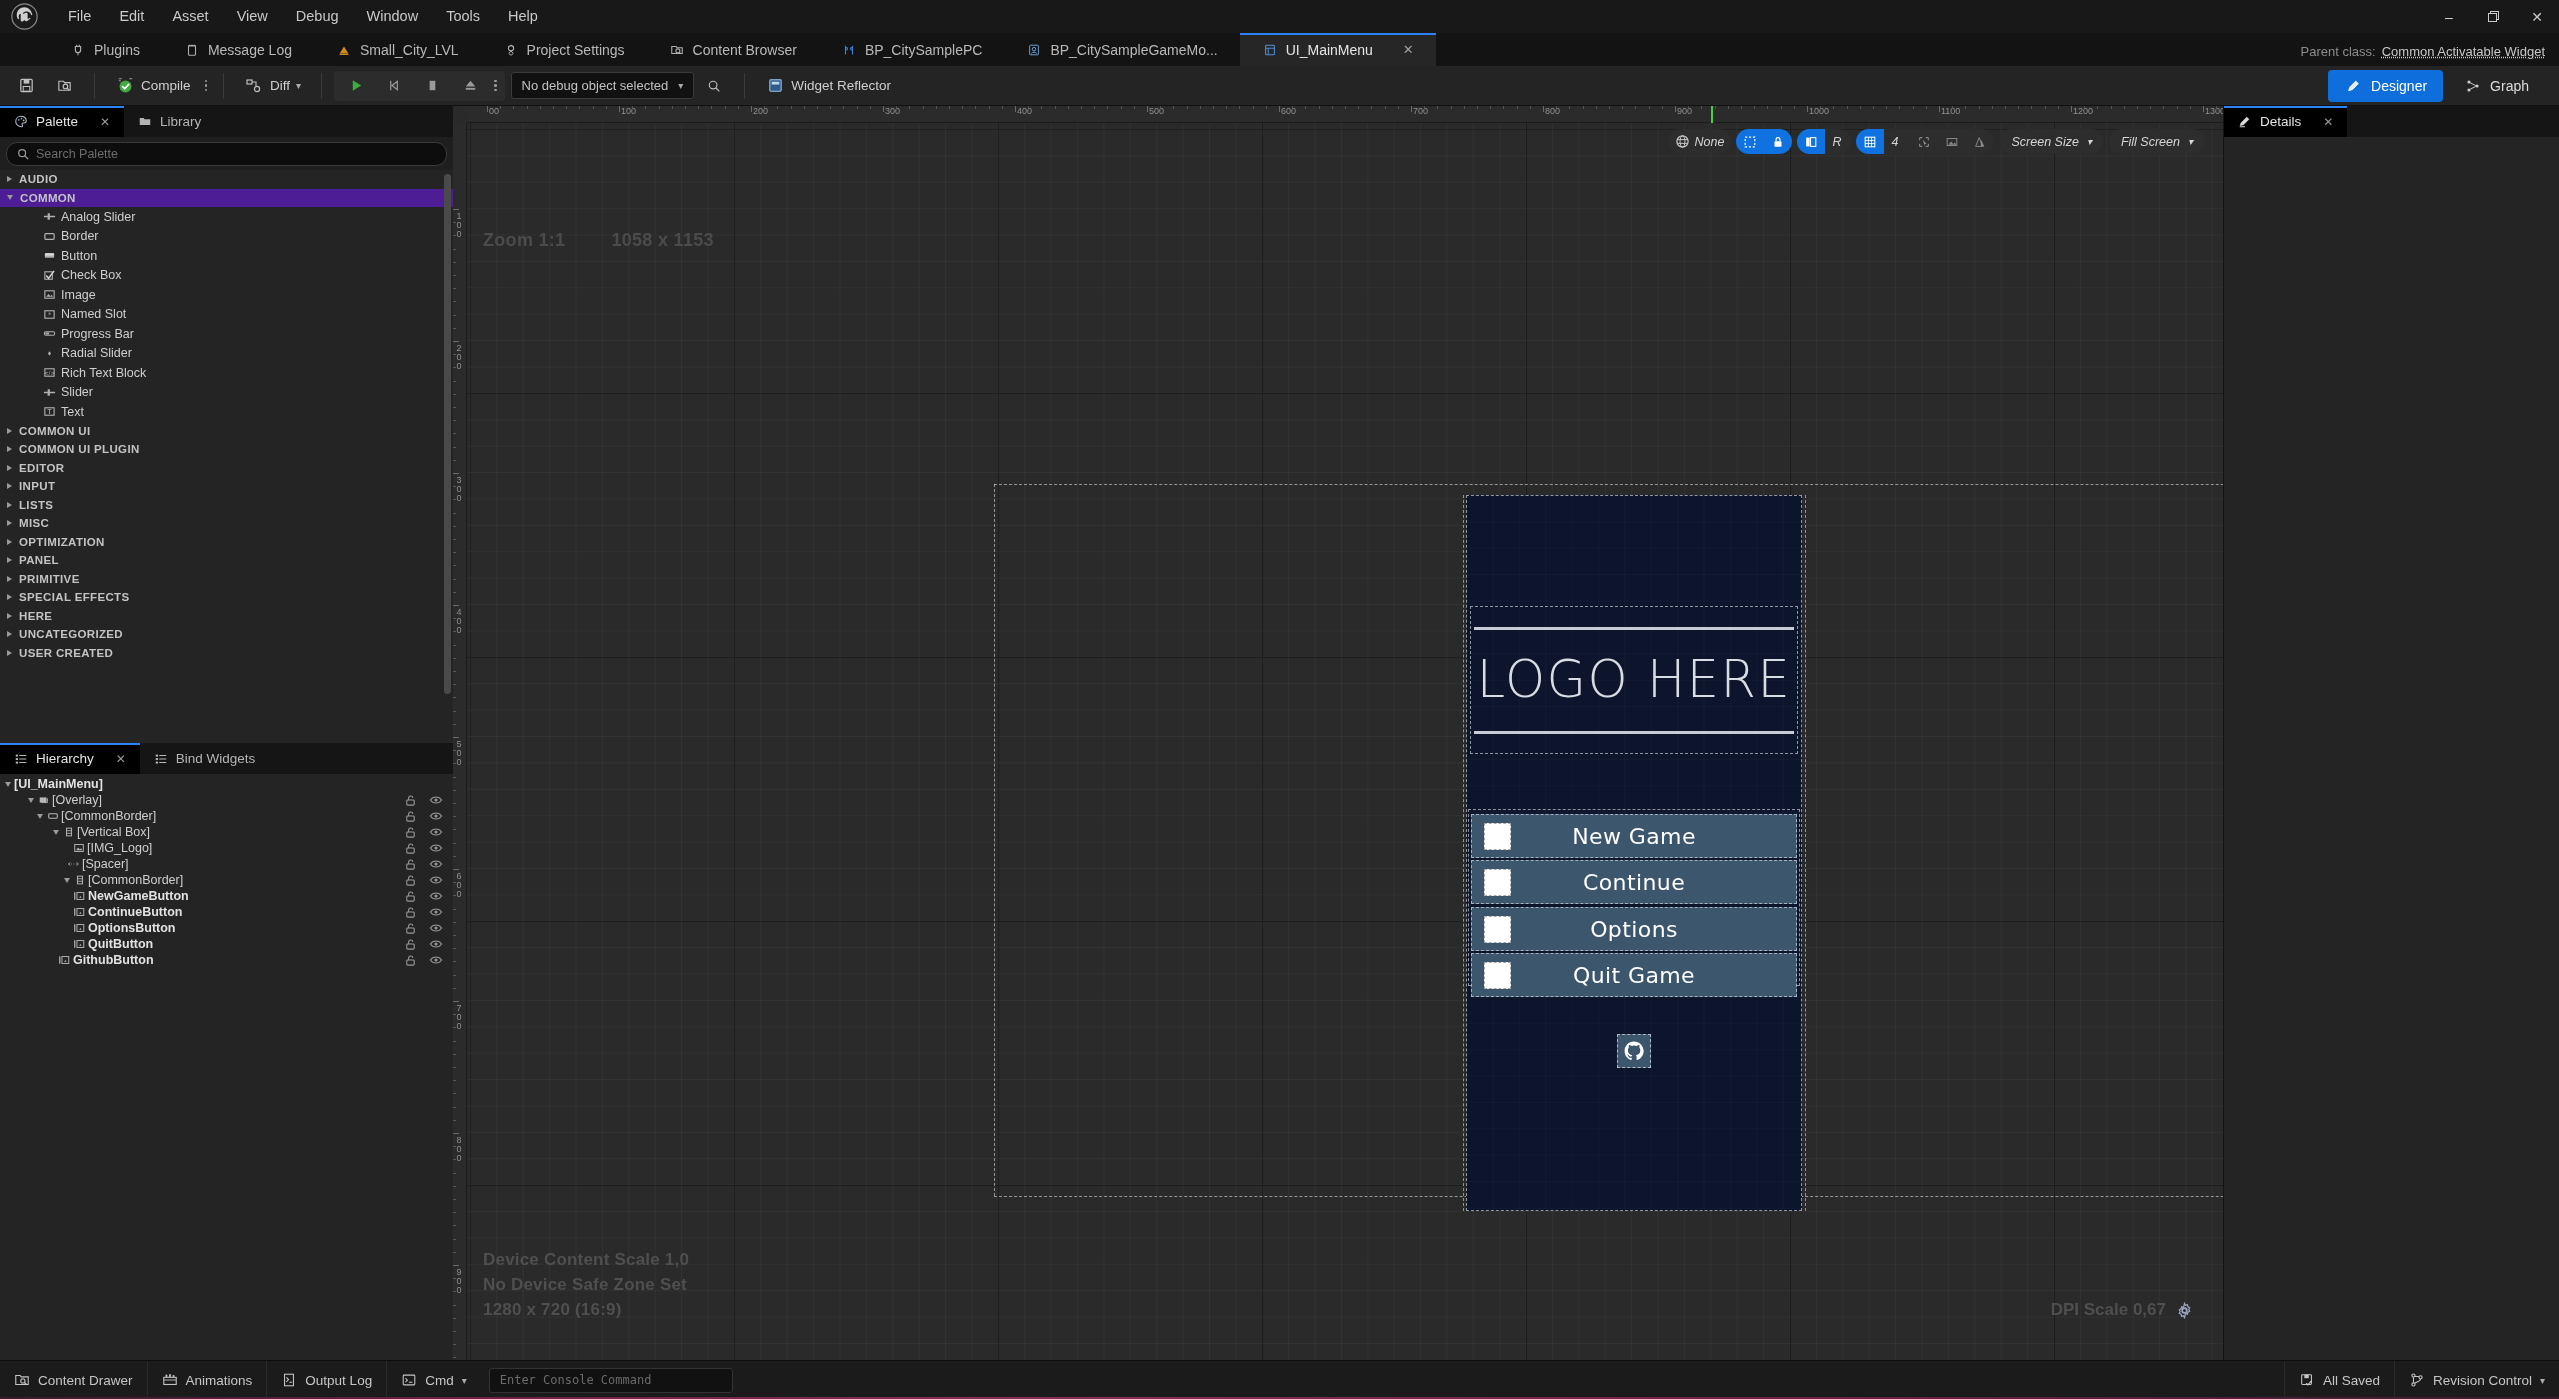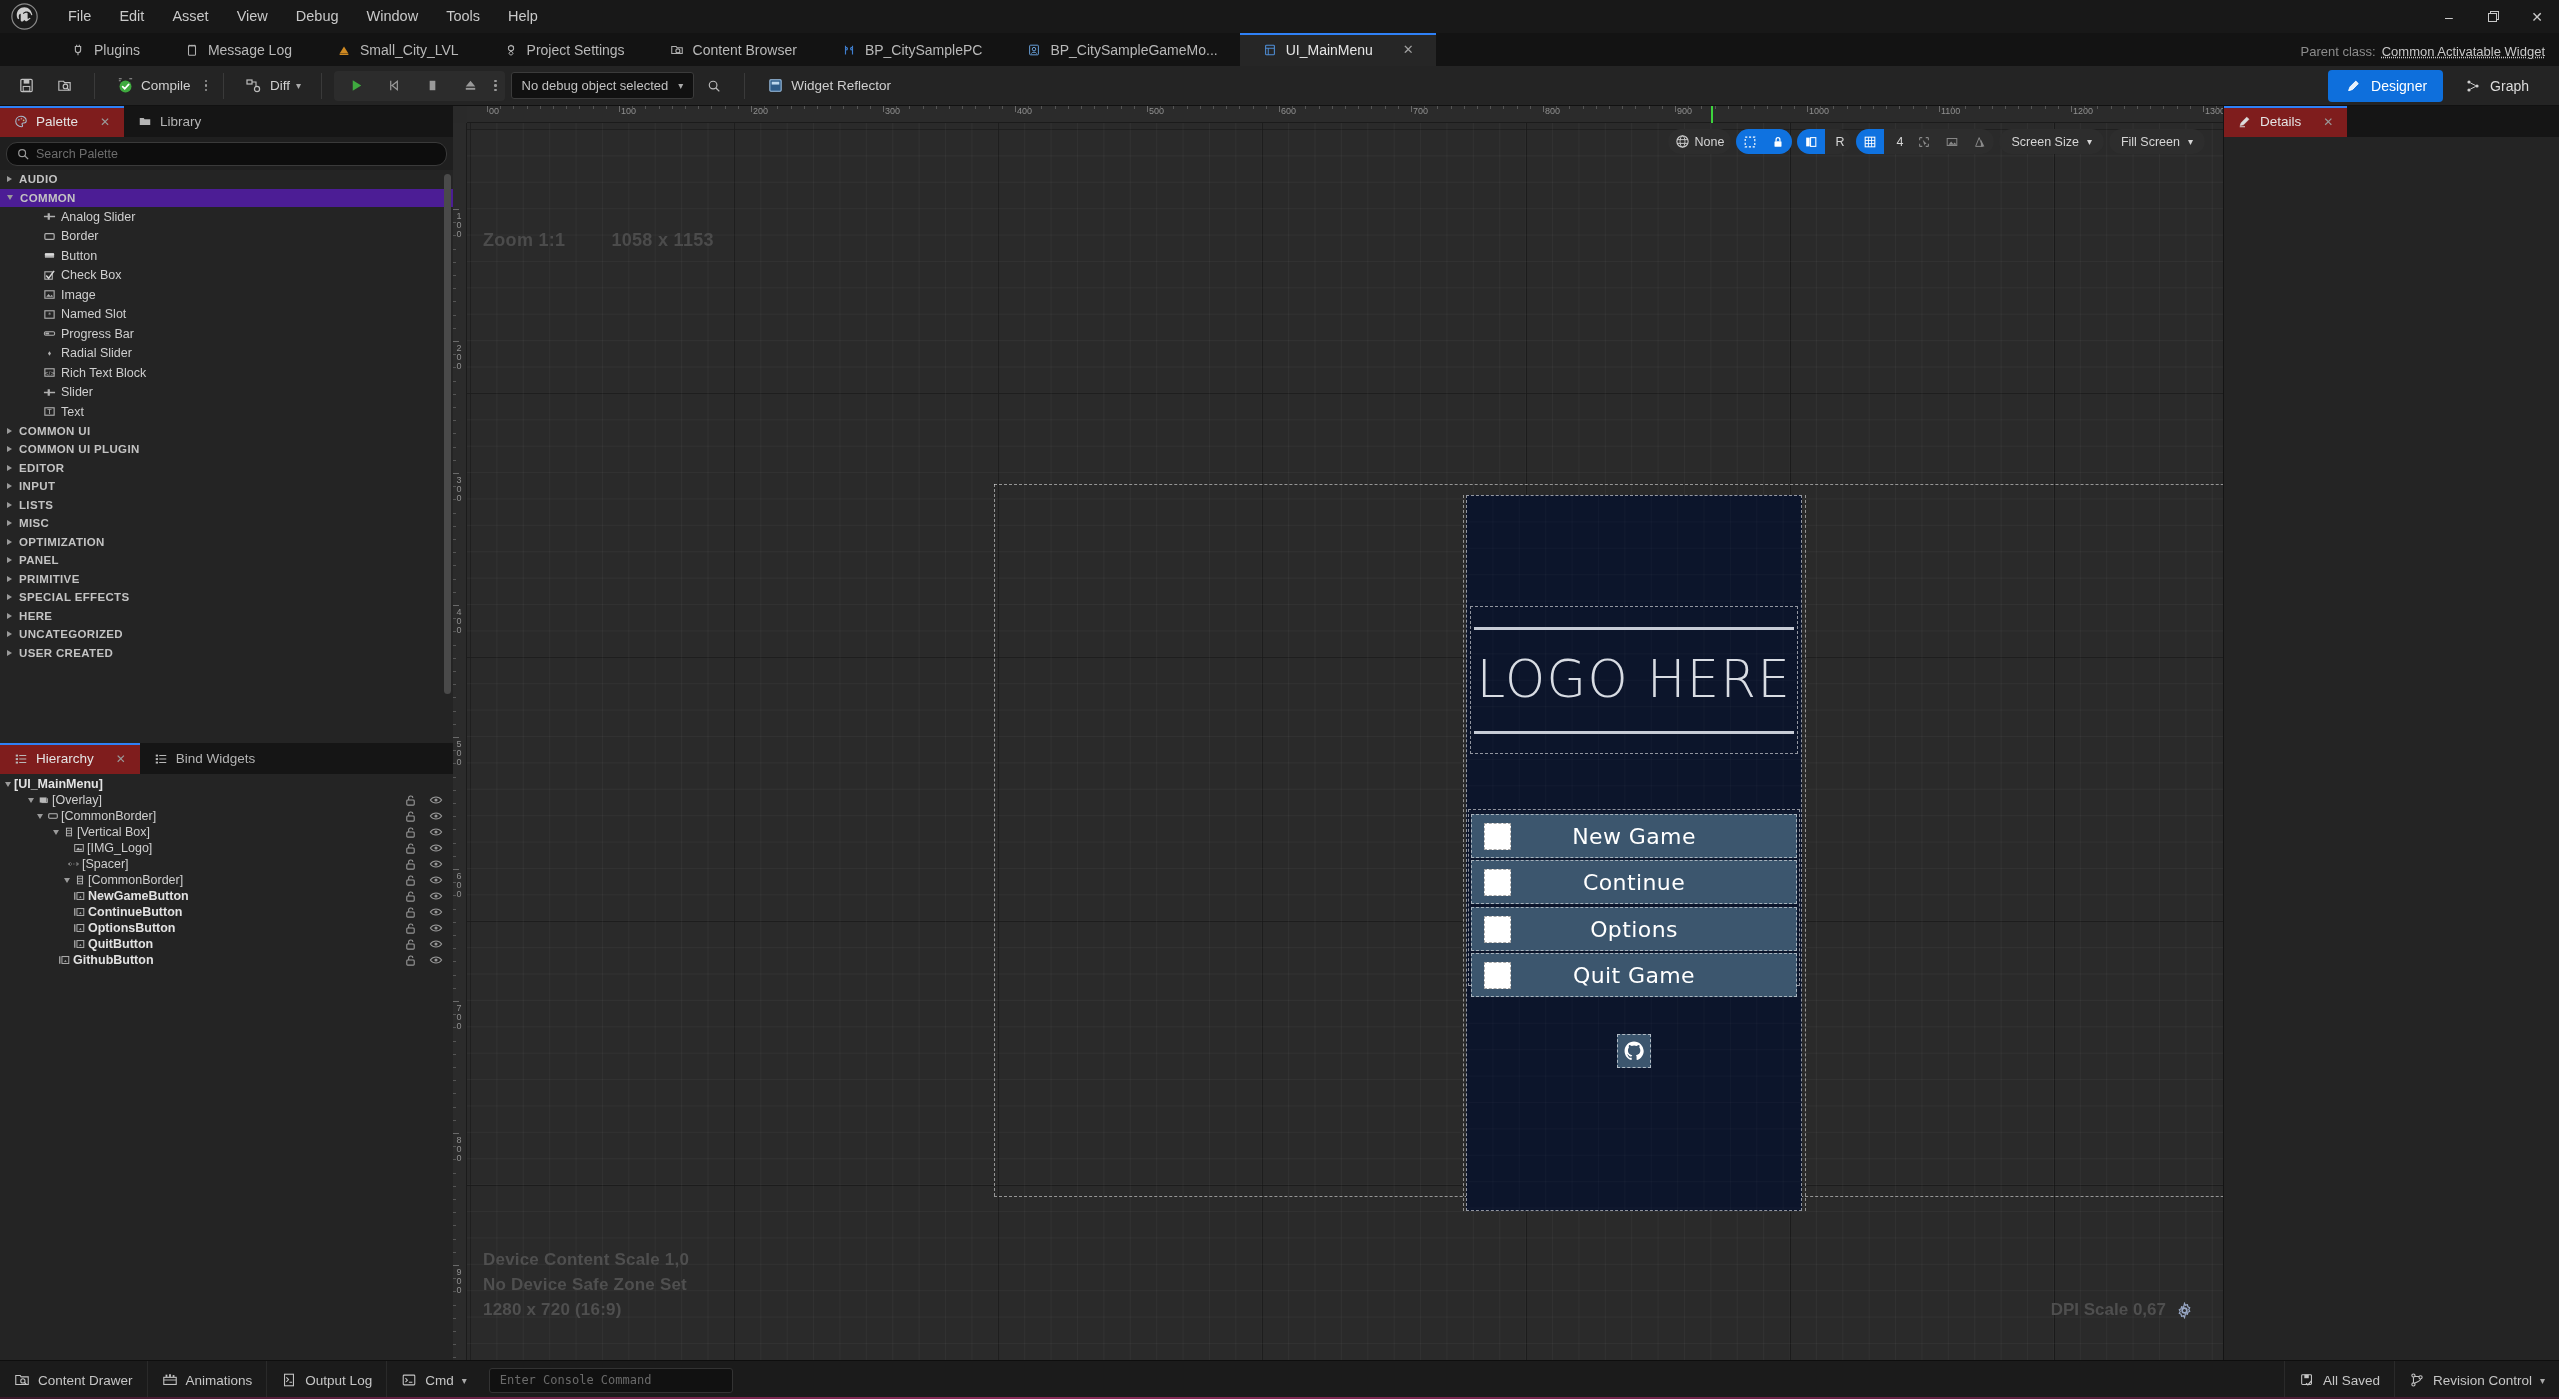--- a/index.html
+++ b/index.html
@@ -81,21 +81,21 @@
   
   .main { flex: 1 1 auto; display: flex; min-height: 0; background:#1d1d1d; }
 
   
   .panel { background:#1f1f1f; display:flex; flex-direction:column; min-height:0; }
   .panel-tabs { height: 31px; flex:0 0 31px; background:#151515; display:flex; align-items:stretch; }
   .ptab {
     display:flex; align-items:center; gap:8px; padding: 0 14px; font-size:13.5px; color:#b4b4b4;
     position:relative;
   }
-  .ptab.active { background:#7f1d1d; color:#e4e4e4; }
+  .ptab.active { background:#000000; color:#e4e4e4; }
   .ptab.active::before { content:""; position:absolute; left:0; top:0; width:100%; height:2px; background:#2f81f7; }
   .ptab .px { margin-left: 14px; font-size: 12px; color:#9a9a9a; }
   .ptab .picon { width:14px;height:14px;display:inline-flex;align-items:center;justify-content:center;}
 
   .searchrow { padding: 5px 6px 4px 6px; background:#1f1f1f; }
   .searchbox {
     height: 24px; background:#0d0d0d; border:1px solid #3a3a3a; border-radius: 11px;
     display:flex; align-items:center; padding: 0 10px; gap: 7px;
   }
   .searchbox input {
@@ -169,22 +169,22 @@
   }
   .dpiinfo {
     position:absolute; right: 30px; bottom: 40px; font-size: 17px; color:#4f4f4f; font-weight:700;
     display:flex; align-items:center; gap:10px;
   }
 
   
   .dtoolbar { position:absolute; right: 18px; top: 23px; display:flex; align-items:center; gap:5px; }
   .dgrp { background:#2d2d2d; border-radius:13px; display:flex; align-items:center; height:25px; overflow:hidden; }
   .dg-btn {
-    height:25px; min-width:26px; display:flex; align-items:center; justify-content:flex-end; gap:5px;
-    padding:0 7px; font-size:12.5px; color:#d5d5d5;
+    height:25px; min-width:26px; display:flex; align-items:center; justify-content:space-between; gap:5px;
+    padding:0 7px; font-size:12.5px; color:#d5d5d5;font-style:italic;
   }
   .dg-btn.on { background:#0f72e0; color:#fff; }
   .dg-btn.off { color:#7e7e7e; }
   .dg-drop { padding: 0 12px; gap:8px; }
 
   
   .preview {
     position:absolute; background:#0c152b;
   }
   .dash-outer { position:absolute; border:1px dashed rgba(255,255,255,.55); }

